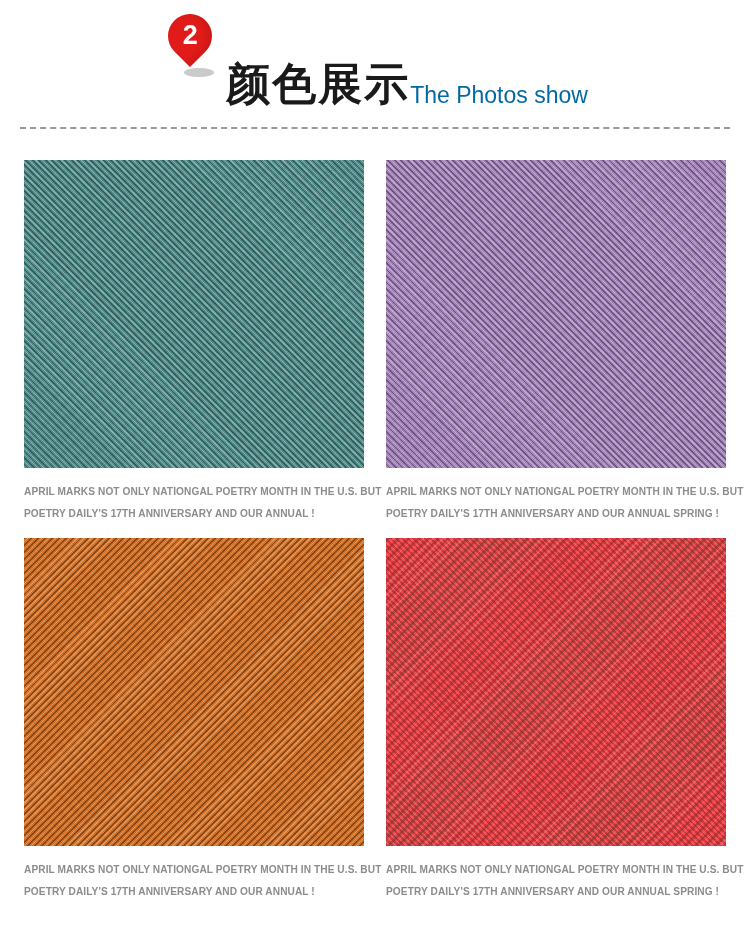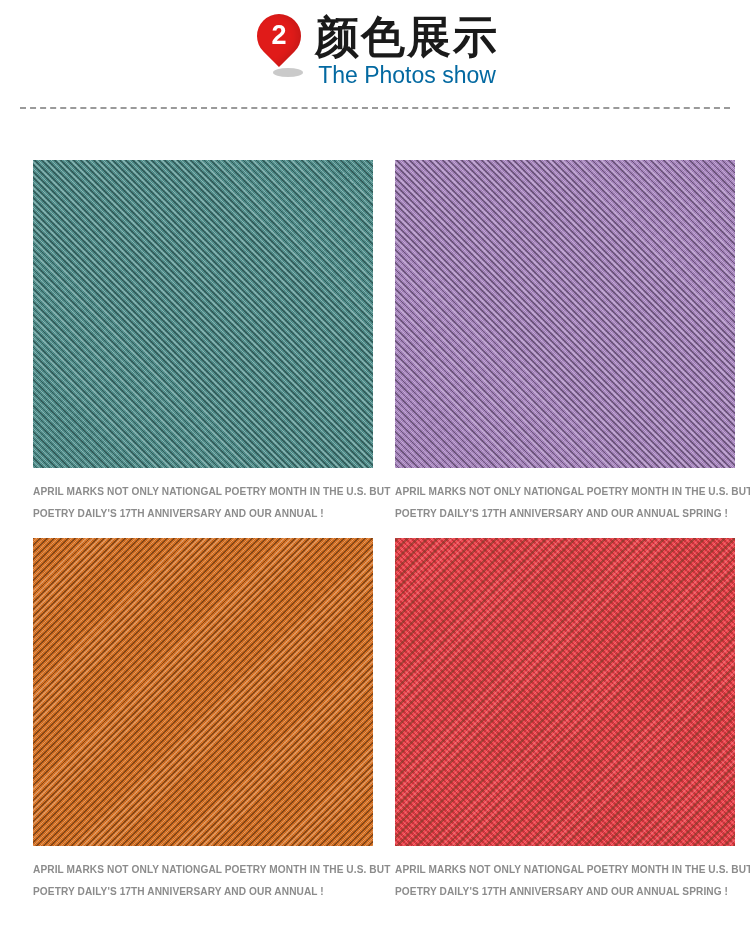--- a/index.html
+++ b/index.html
@@ -69,23 +69,24 @@
     color: #ffffff;
     font-size: 27px;
     font-weight: bold;
     font-family: "Liberation Sans", sans-serif;
     line-height: 1;
     padding-bottom: 2px;
     box-sizing: border-box;
   }
   .titles {
     display: flex;
-    flex-direction: column;
-    align-items: center;
+    flex-direction: row;
+    align-items: flex-end;
     padding-top: 2px;
+    margin-top: 47px;
   }
   .title-cn {
     font-size: 44px;
     line-height: 50px;
     font-weight: bold;
     color: #1a1a1a;
     letter-spacing: 2px;
     font-family: "DejaVu Sans", "Liberation Sans", sans-serif;
     white-space: nowrap;
   }
@@ -104,21 +105,21 @@
     width: 710px;
     margin: 18px auto 0 auto;
     border: 0;
     border-top: 2px dashed #9a9a9a;
     height: 0;
   }
 
   
   .gallery {
     position: absolute;
-    left: 33px;
+    left: 24px;
     top: 160px;
     width: 702px;
   }
   .grid-row {
     display: flex;
     justify-content: space-between;
   }
   .cell {
     width: 340px;
   }

